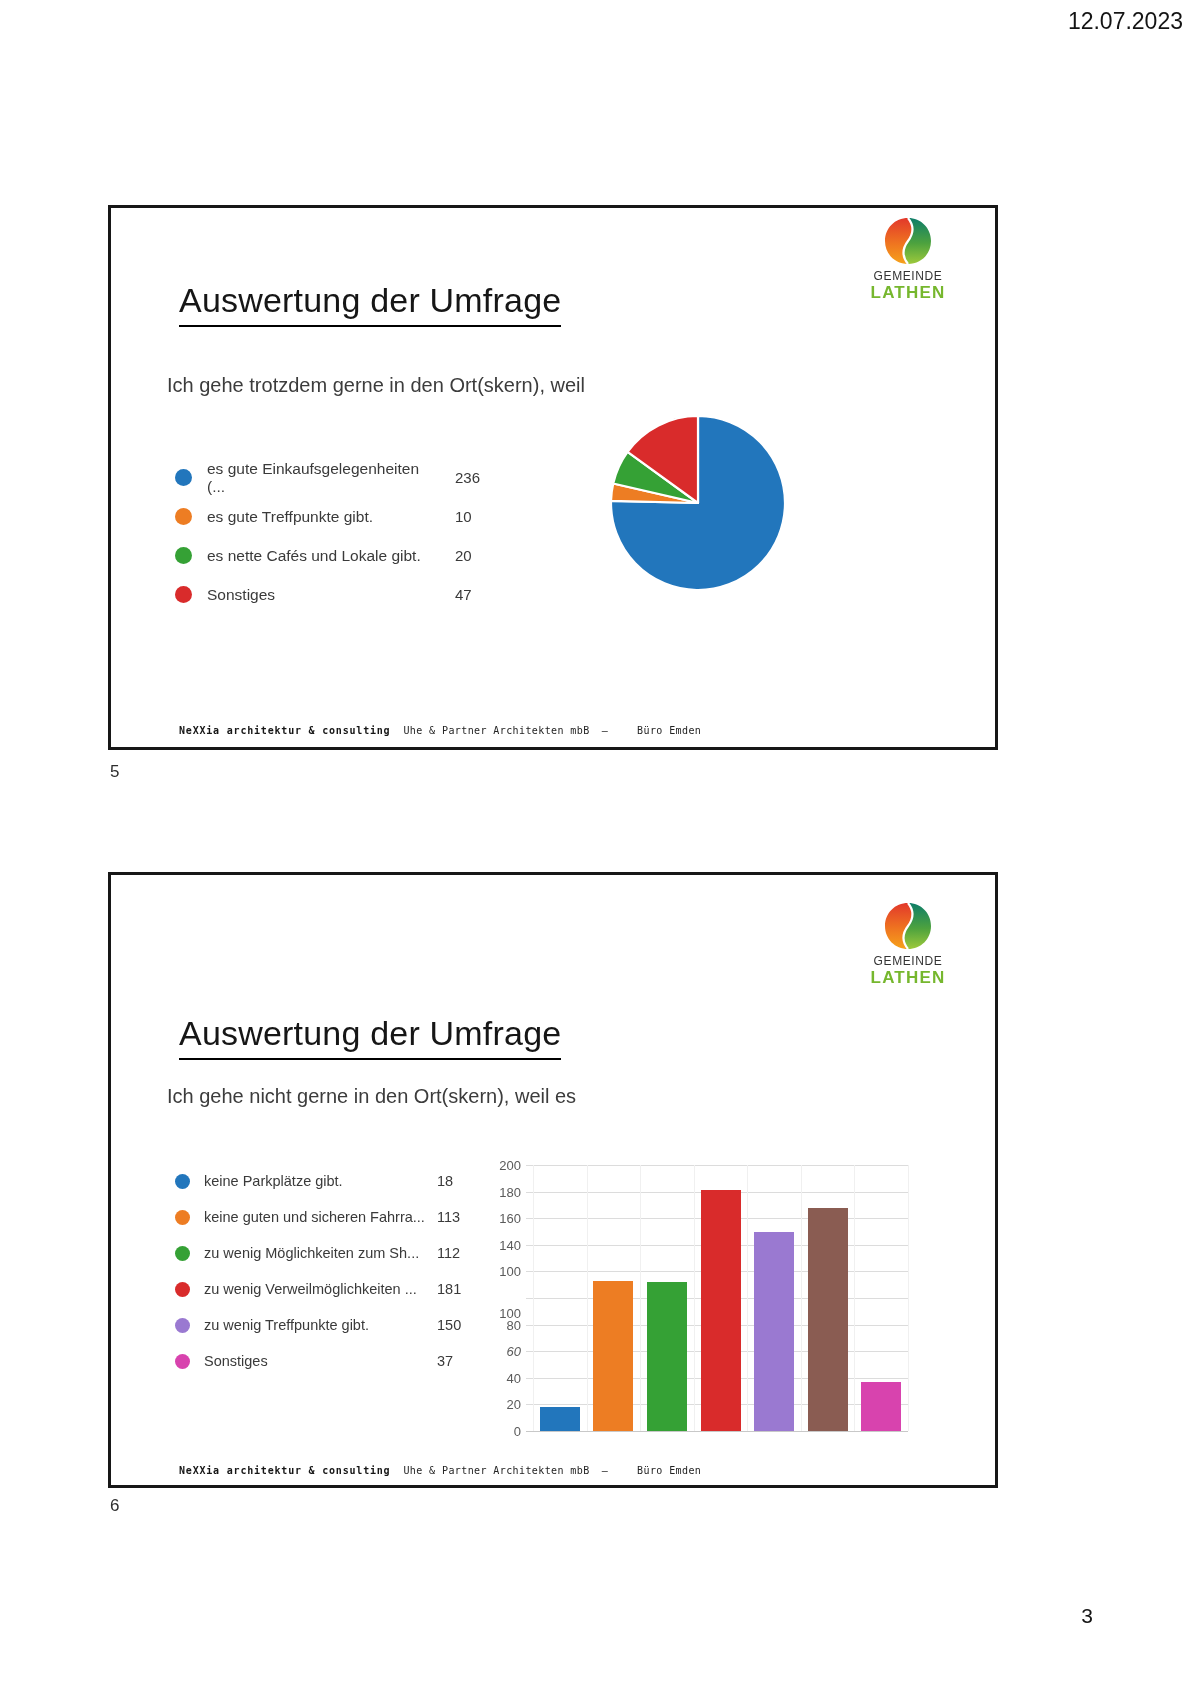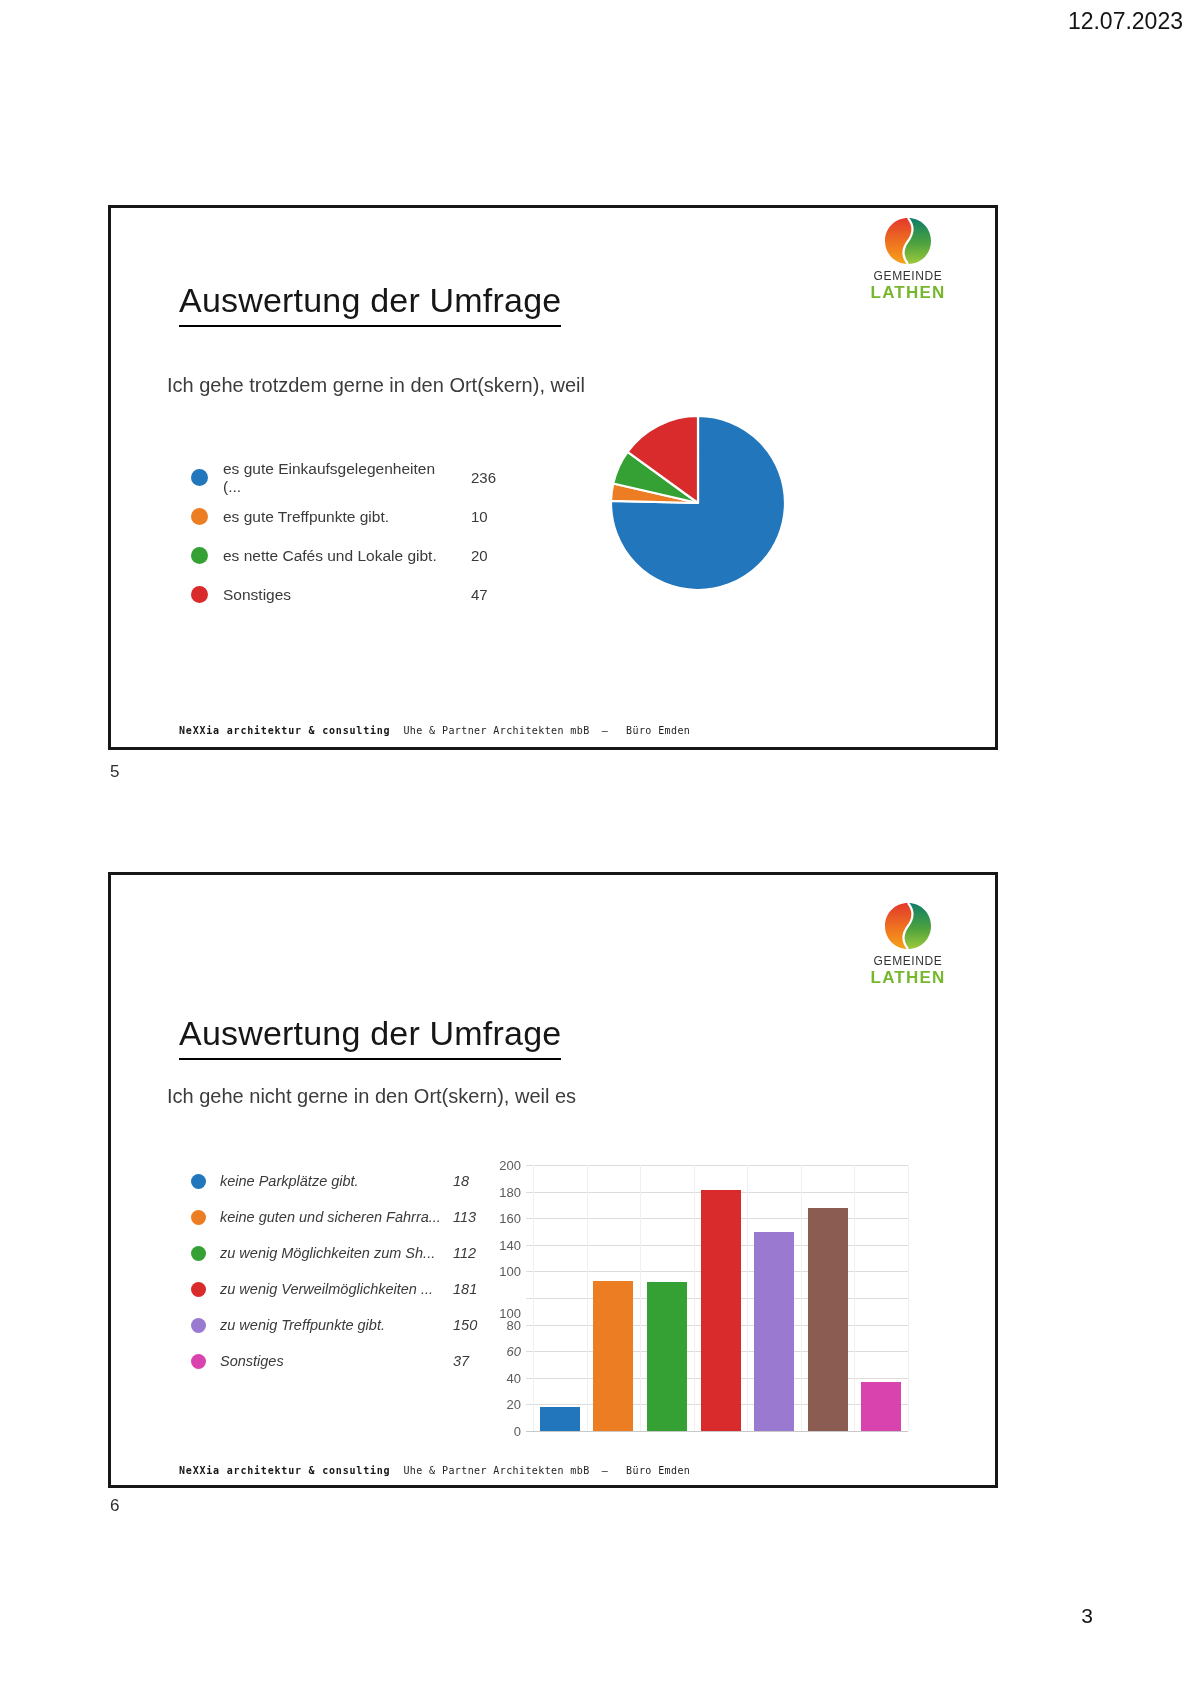--- a/index.html
+++ b/index.html
@@ -31,26 +31,26 @@
   #slide5 .subtitle { top:166px; }
   #slide6 .subtitle { top:210px; }
 
   .logo { position:absolute; left:731px; width:132px; text-align:center; }
   #slide5 .logo { top:8px; }
   #slide6 .logo { top:26px; }
   .logo svg { display:block; margin:0 auto; }
   .logo-line1 { font-size:12px; color:#333; letter-spacing:0.6px; margin-top:3px; }
   .logo-line2 { font-size:17px; font-weight:bold; letter-spacing:1.2px; }
 
-  .legend { position:absolute; left:80px; }
+  .legend { position:absolute; left:64px; }
   #legend5 { top:250px; }
   #legend6 { top:288px; }
   .legend-row { display:flex; align-items:center; }
   #legend5 .legend-row { height:39px; }
-  #legend6 .legend-row { height:36px;font-style:italic; }
+  #legend6 .legend-row { height:36px; }
   .swatch { border-radius:50%; flex:0 0 auto; }
   #legend5 .swatch { width:17px; height:17px; margin-right:15px; }
   #legend6 .swatch { width:15px; height:15px; margin-right:14px; }
   .legend-label { color:#3a3a3a; }
   #legend5 .legend-label { font-size:15.5px; width:228px; }
   #legend6 .legend-label { font-size:14.5px; width:223px; }
   .legend-value { color:#3a3a3a; }
   #legend5 .legend-value { font-size:15px; margin-left:20px; }
   #legend6 .legend-value { font-size:14.5px; margin-left:10px; }
 
@@ -69,21 +69,21 @@
 
   .footer {
     position:absolute; left:68px; white-space:nowrap; color:#161616;
     font-family:"DejaVu Sans Mono", monospace; font-size:10px; letter-spacing:0.4px;
   }
   #slide5 .footer { top:517px; }
   #slide6 .footer { top:590px; }
   .footer .brand { font-weight:bold; letter-spacing:0.8px; margin-right:13px; }
   .footer .partner { color:#232323; margin-right:12px; }
   .footer .separator { color:#232323; margin-right:18px; }
-  .footer .office { color:#232323; }
+  .footer .office { color:#232323;margin-left:11px; }
 
   .defs-holder { position:absolute; width:0; height:0; overflow:hidden; }
 </style>
 </head>
 <body>
 
 <svg class="defs-holder" aria-hidden="true">
   <defs>
     <linearGradient id="gradFire" x1="0" y1="0" x2="0" y2="1">
       <stop offset="0" stop-color="#e2382b"></stop>

